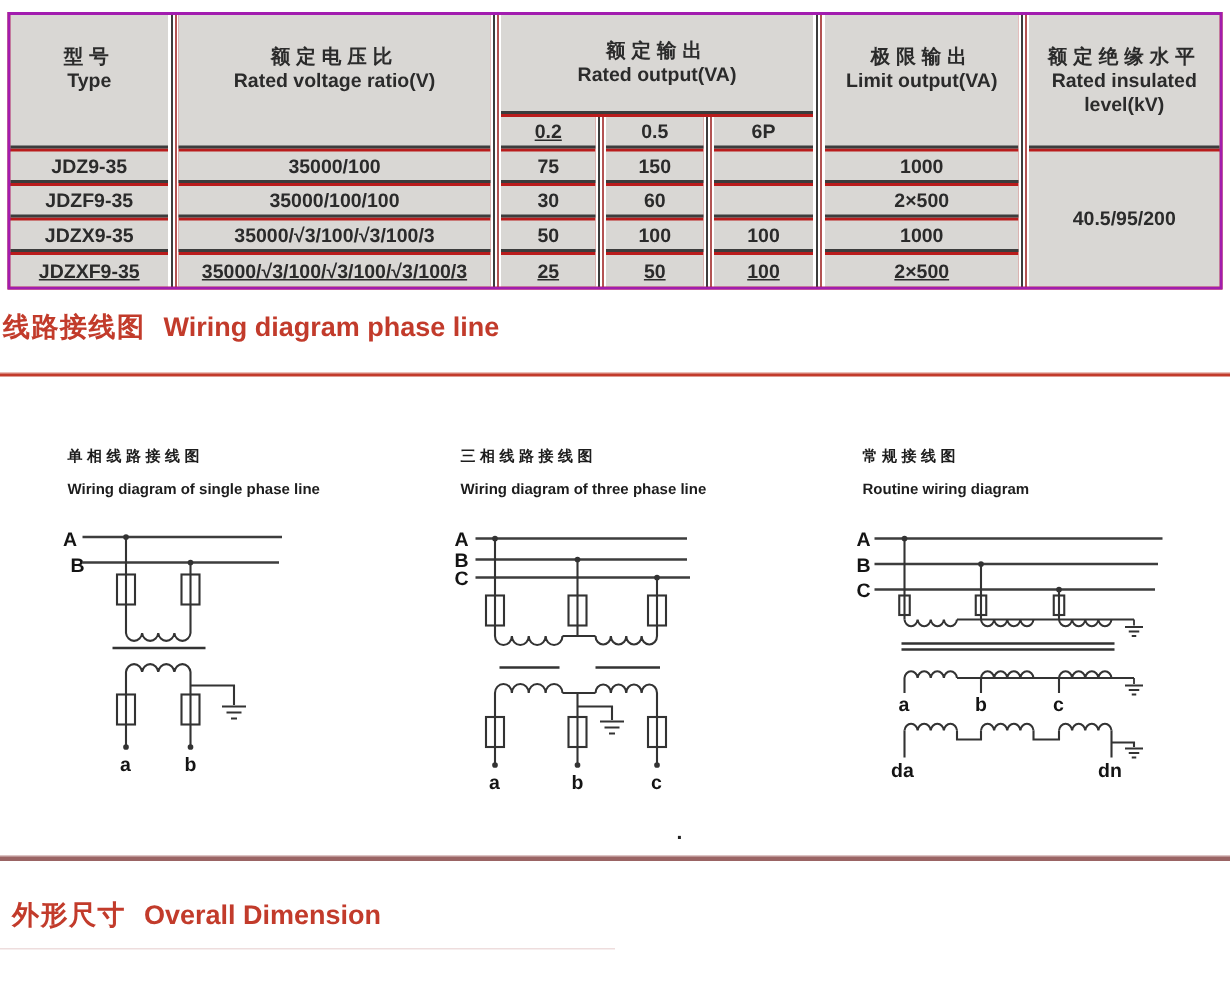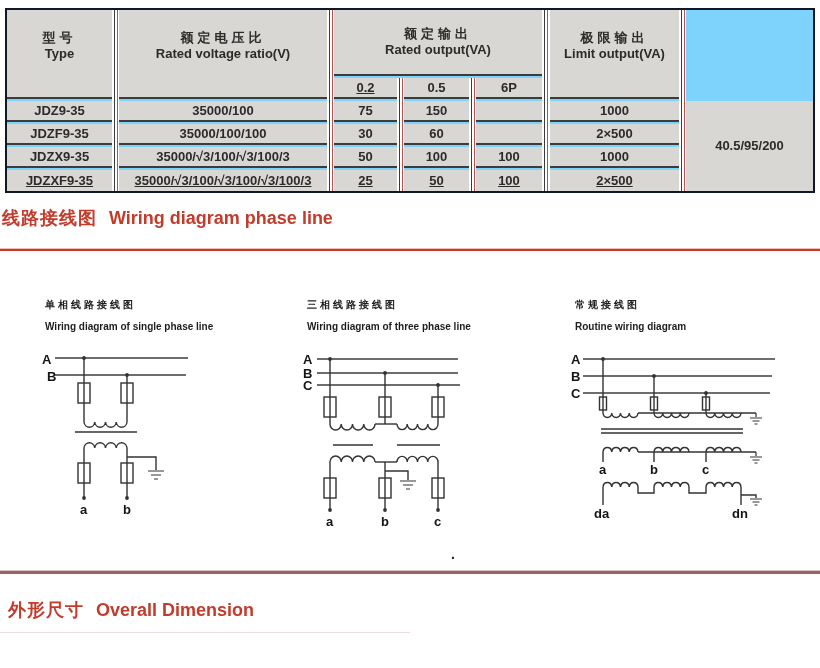--- a/index.html
+++ b/index.html
@@ -2,21 +2,21 @@
 <html><head>
 <meta charset="utf-8">
 <style>
   * { box-sizing: border-box; margin: 0; padding: 0; }
   html,body { width:820px; height:668px; background:#fff; overflow:hidden;
               font-family:"Liberation Sans","DejaVu Sans",sans-serif; position:relative; }
 
   
   .spec-table{
     position:absolute; left:5px; top:8px; width:810px;
-    border:2px solid #0f172a; background:#7dd3fc;
+    border:2px solid #a21caf; background:#b91c1c;
     display:grid;
     grid-template-columns:105px 7px 208px 7px 63px 7px 65px 7px 66px 8px 129px 7px 127px;
     grid-template-rows:66px 21px 21px 21px 21px 21px;
     row-gap:2px;
   }
   .cell{
     background:#d9d7d4; color:#2b2b2b;
     display:flex; flex-direction:column; align-items:center; justify-content:center;
     font-size:13px; font-weight:bold; line-height:16px;
     border-bottom:2px solid #3c3c3c; text-align:center;
@@ -86,20 +86,25 @@
   <div class="sep sepD"></div>
   <div class="cell s02">0.2</div>
   <div class="cell s05">0.5</div>
   <div class="cell s6p">6P</div>
   <div class="sep sepE"></div>
   <div class="cell c4h hdr2">
     <span class="zh">极限输出</span>
     <span class="en">Limit output(VA)</span>
   </div>
   <div class="sep sepF"></div>
+  <div class="cell c5h">
+    <span class="zh">额定绝缘水平</span>
+    <span class="en">Rated insulated</span>
+    <span class="en">level(kV)</span>
+  </div>
   <div class="cell c5d nob">40.5/95/200</div>
 
   <div class="cell r3 colType">JDZ9-35</div>
   <div class="cell r3 colRatio">35000/100</div>
   <div class="cell r3 col02">75</div>
   <div class="cell r3 col05">150</div>
   <div class="cell r3 col6p"></div>
   <div class="cell r3 colLim">1000</div>
 
   <div class="cell r4 colType">JDZF9-35</div>

